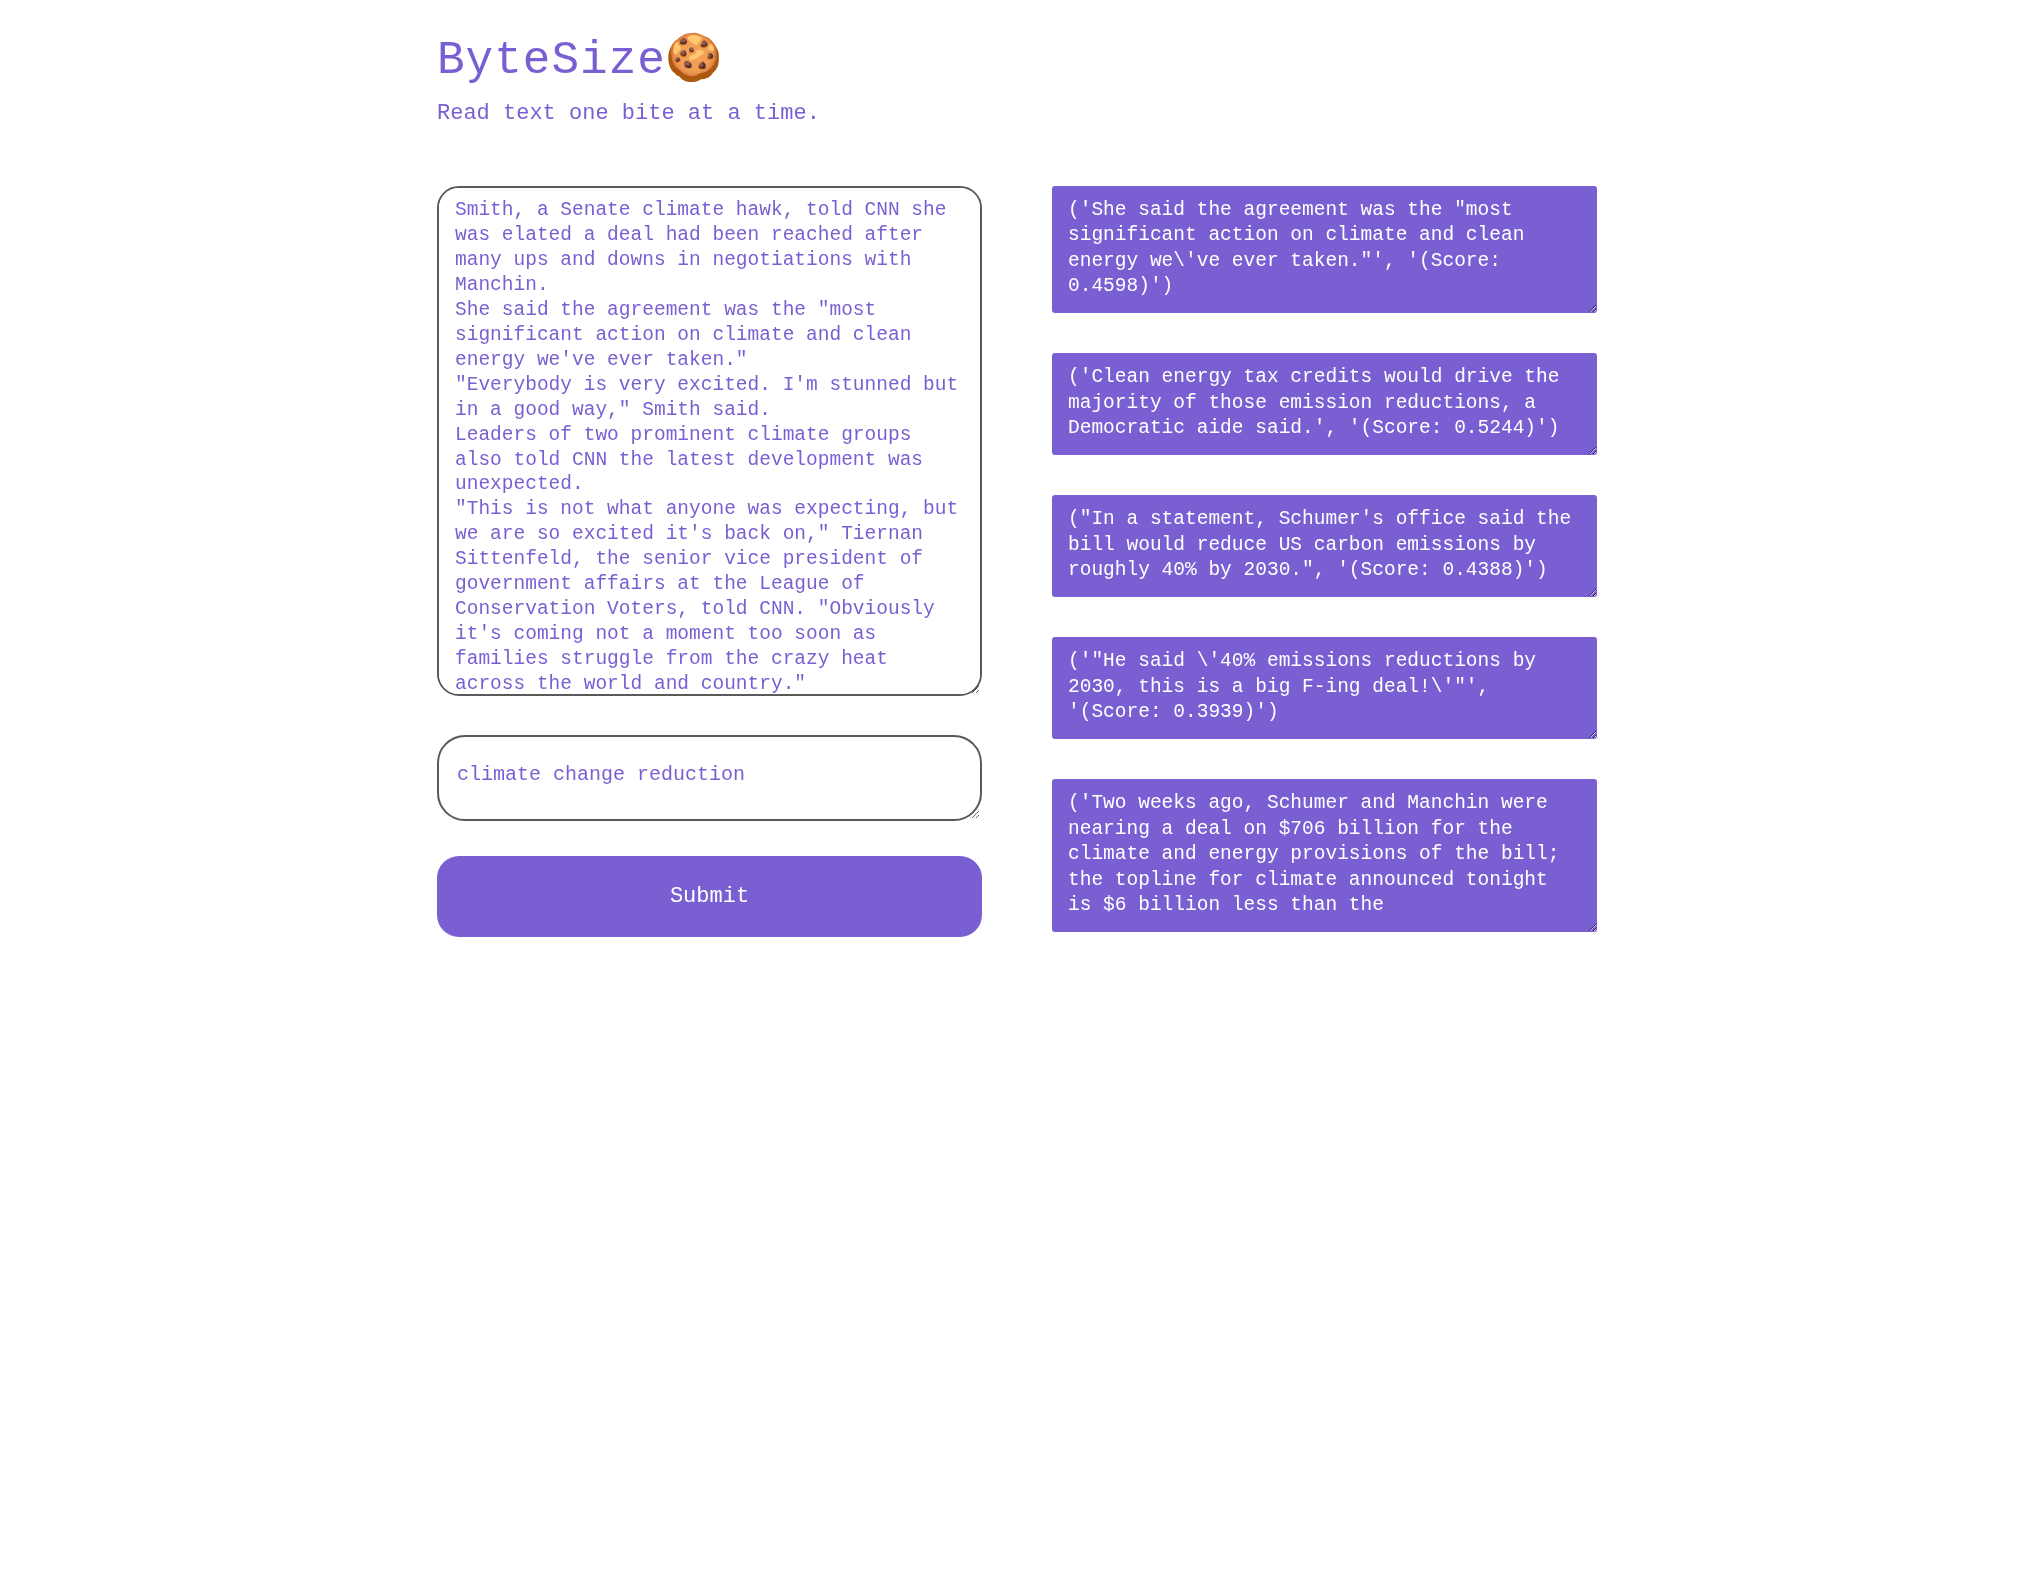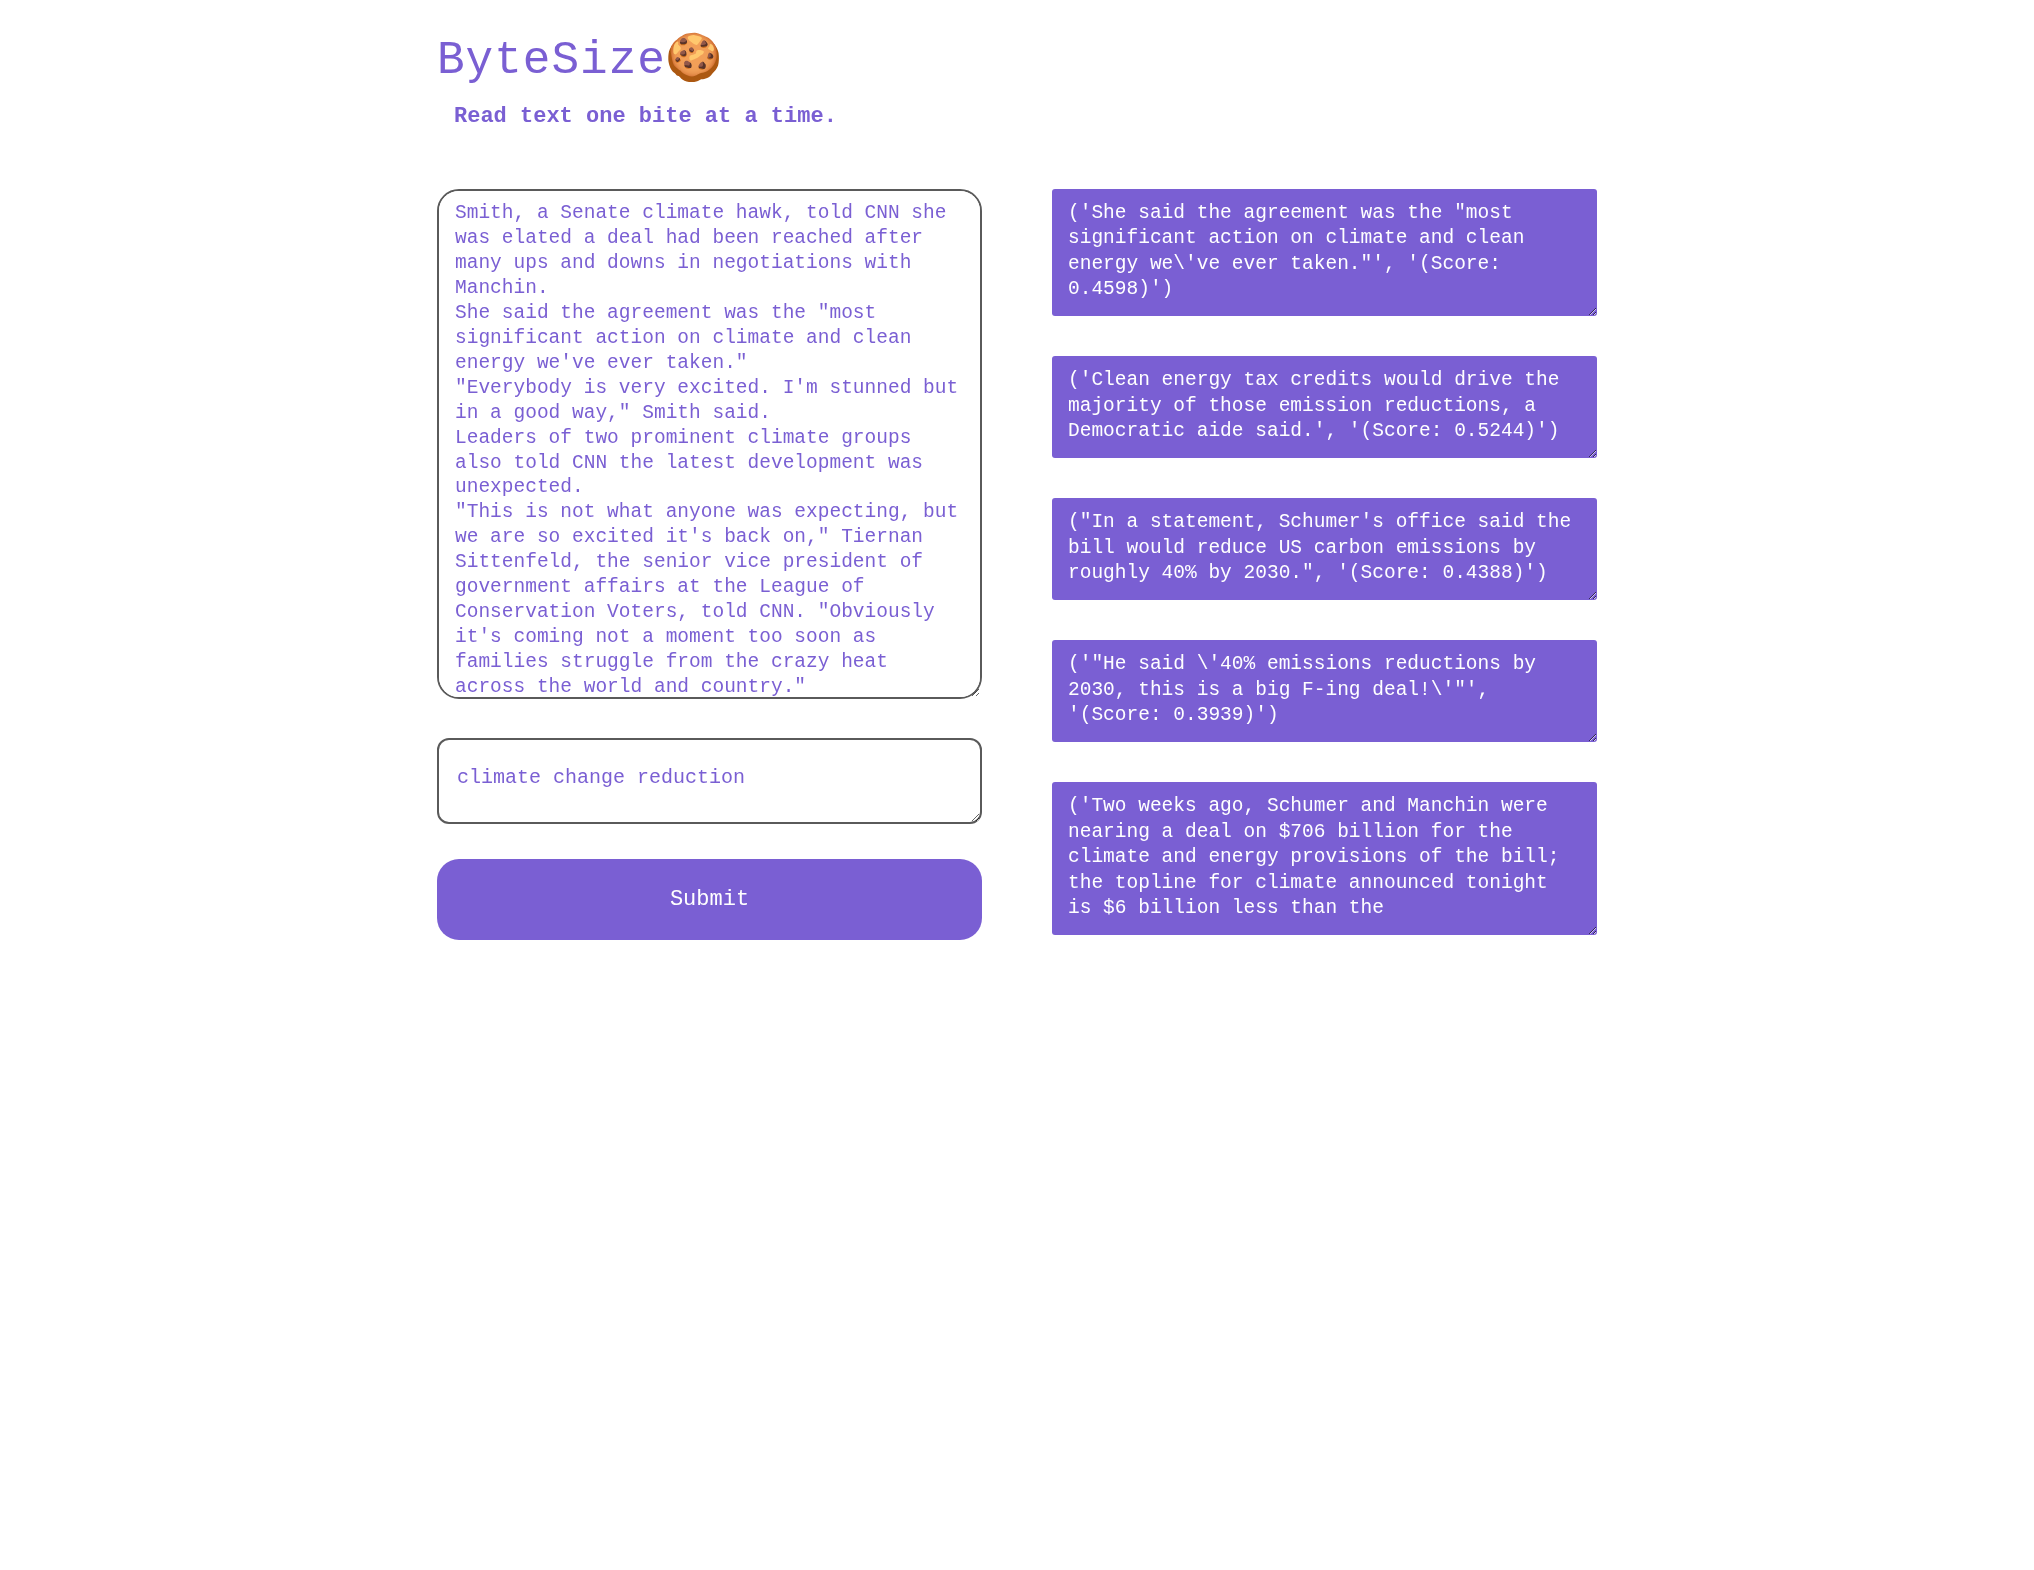--- a/index.html
+++ b/index.html
@@ -25,22 +25,22 @@
     letter-spacing: 1px;
     margin: 0 0 14px 0;
     font-weight: normal;
   }
   .title .emoji {
     font-family: "Apple Color Emoji","Segoe UI Emoji","Noto Color Emoji",sans-serif;
   }
   .tagline {
     font-size: 22px;
     color: #7a5fd3;
-    margin: 17px;
-    font-weight: bold;
+    margin: 0;
+    font-weight: normal;
   }
   .columns {
     display: flex;
     gap: 70px;
     align-items: flex-start;
   }
   .left-col, .right-col {
     flex: 1;
     min-width: 0;
   }
@@ -56,21 +56,21 @@
     color: #7a5fd3;
     resize: both;
     overflow: auto;
     background: #fff;
   }
   .query-box {
     width: 100%;
     height: 86px;
     margin-top: 34px;
     border: 2px solid #5a5a5a;
-    border-radius: 12px;
+    border-radius: 28px;
     padding: 26px 18px;
     font-family: "Courier New", Courier, monospace;
     font-size: 20px;
     color: #7a5fd3;
     resize: both;
     overflow: hidden;
     background: #fff;
   }
   .submit-btn {
     display: block;

